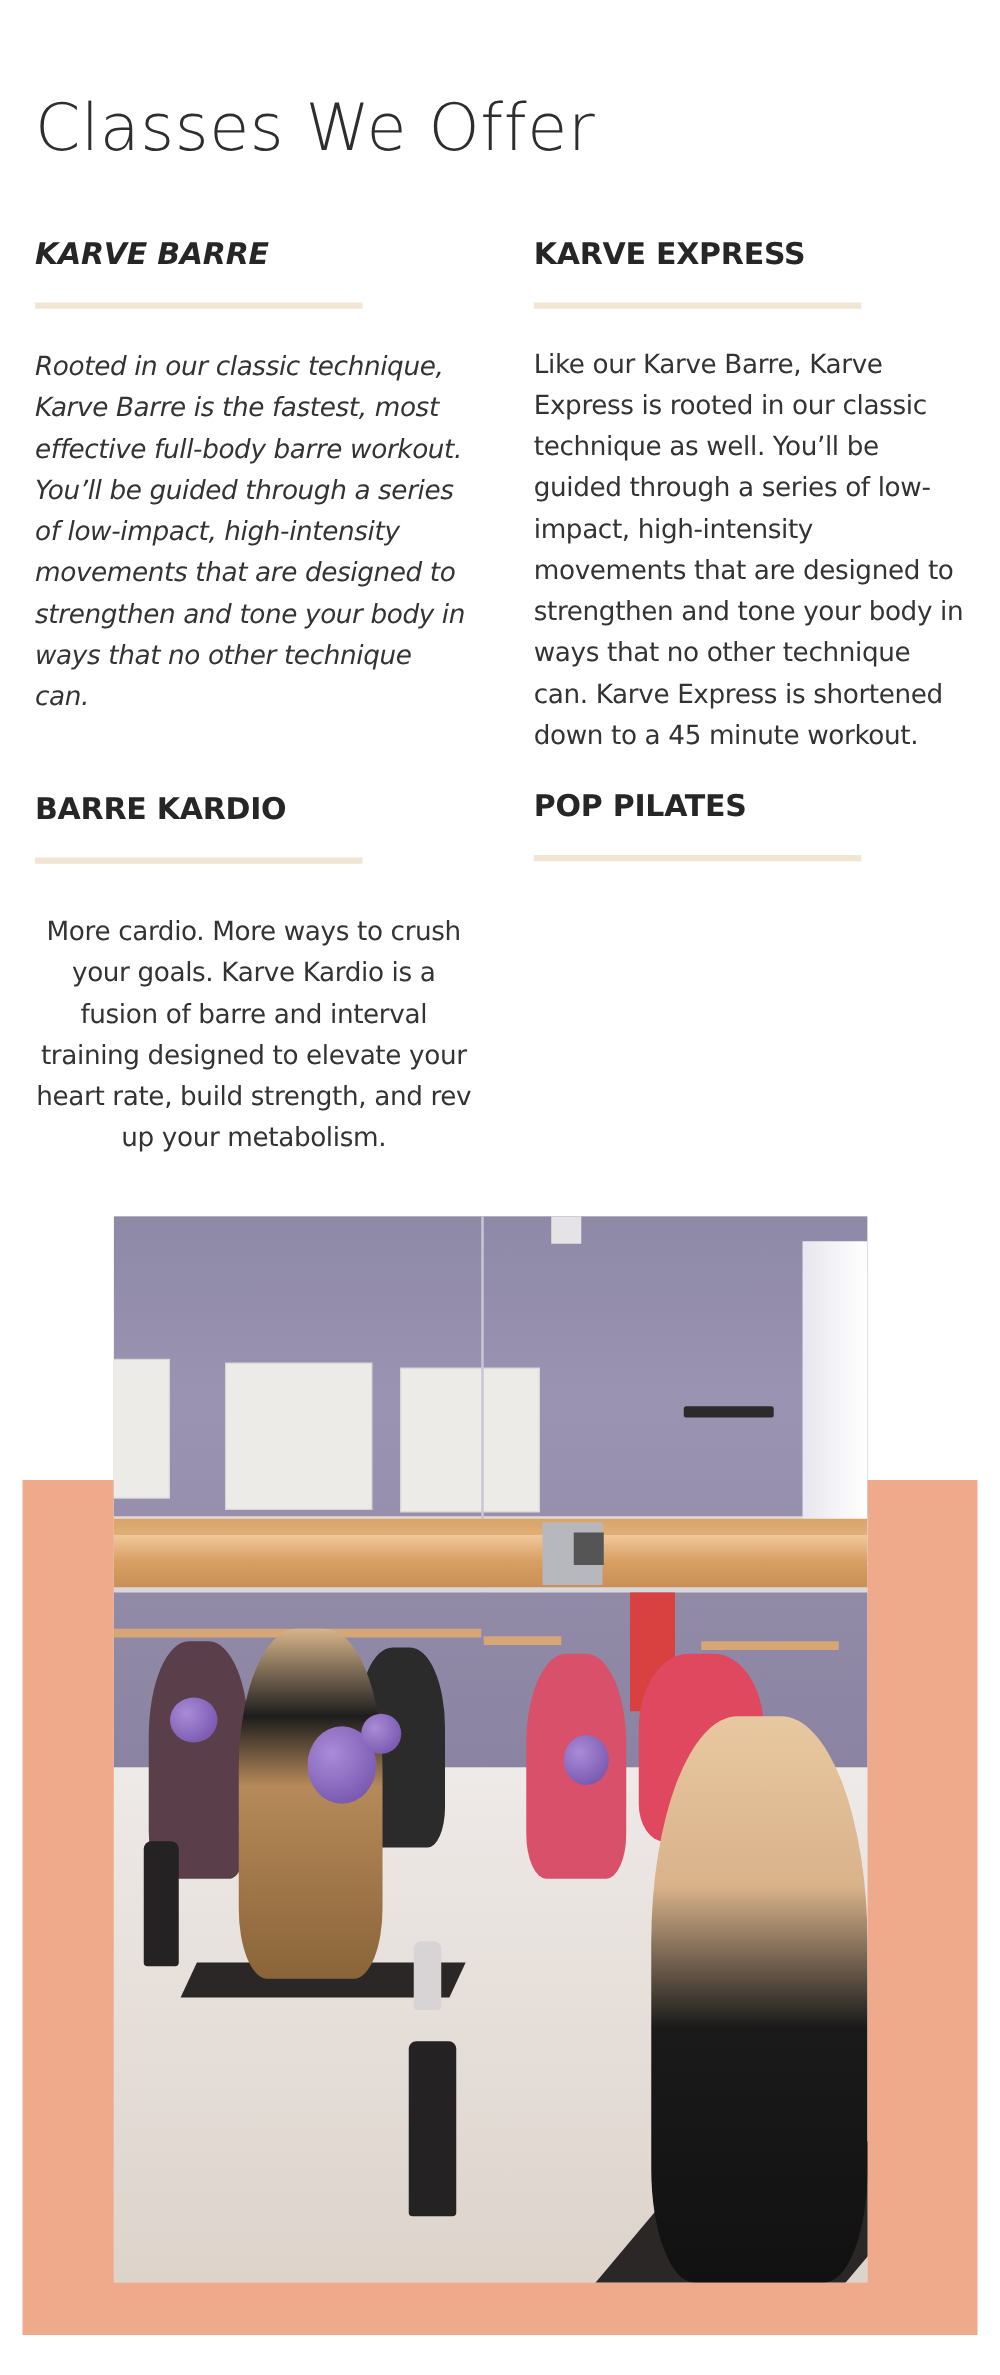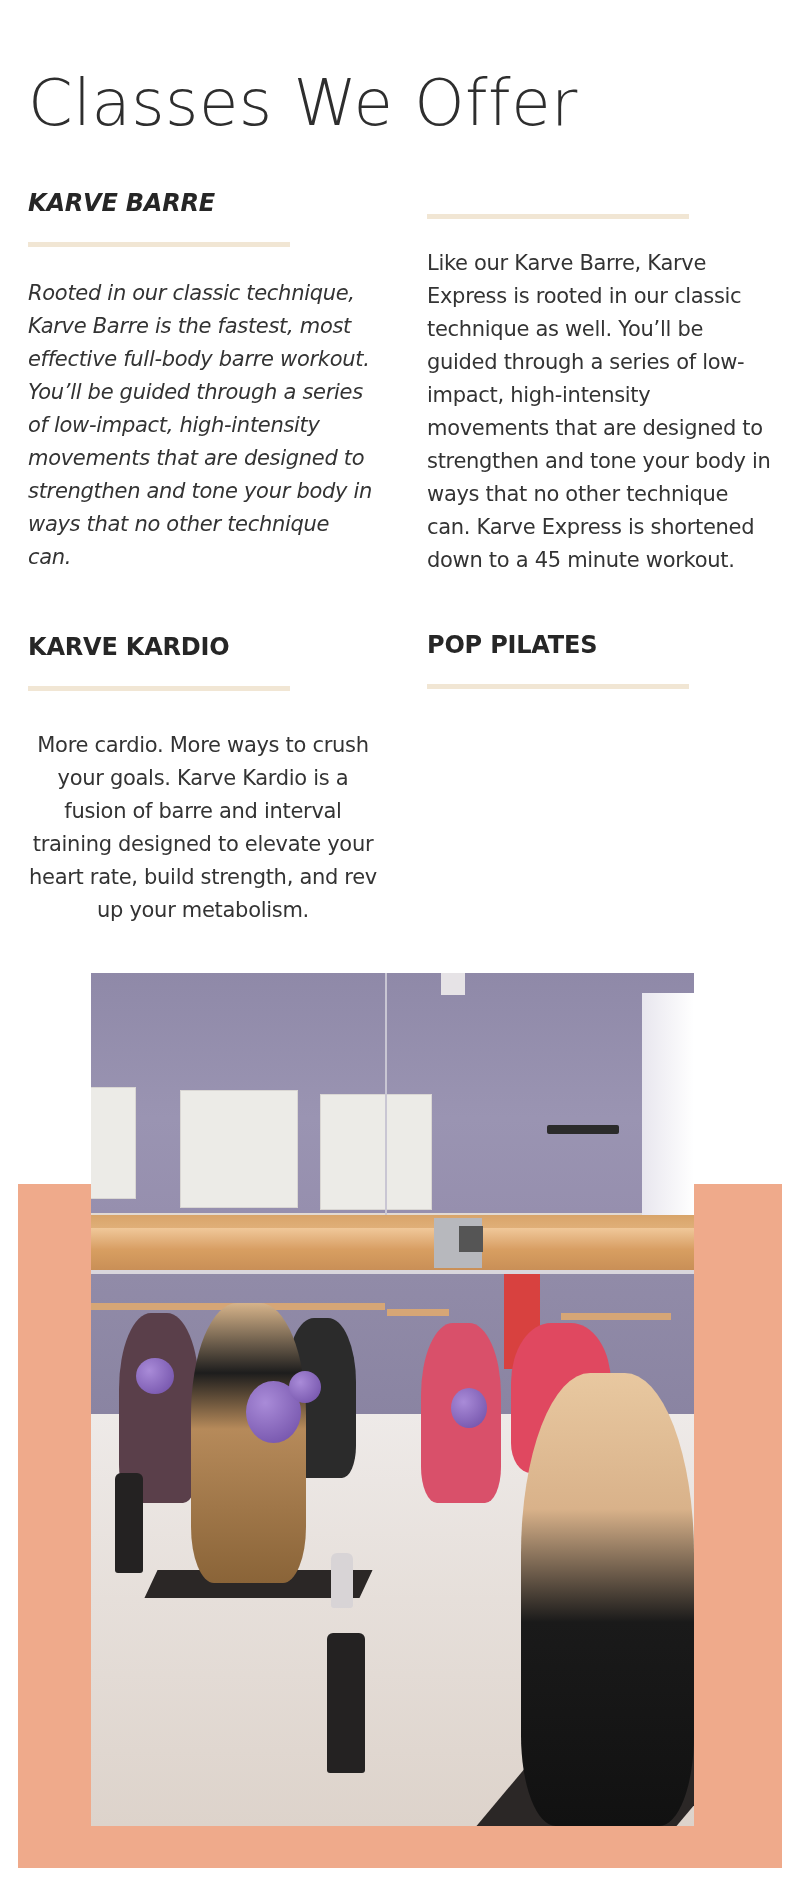--- a/index.html
+++ b/index.html
@@ -1,18 +1,18 @@
 <!DOCTYPE html>
 <html><head>
 <meta charset="utf-8">
 <style>
   html, body { margin: 0; padding: 0; background: #ffffff; }
   body { width: 800px; height: 1900px; position: relative; overflow: hidden;
          font-family: "Liberation Sans", "DejaVu Sans", sans-serif; color: #2f2f2f; }
-  .title { position: absolute; left: 28px; top: 58px; font-size: 64px; font-weight: 400;
+  .title { position: absolute; left: 28px; top: 58px; font-size: 52px; font-weight: 400;
            line-height: 90px; letter-spacing: 0.5px; color: #2e2e2e; margin: 0; white-space: nowrap;
            font-family: "DejaVu Sans", sans-serif; font-weight: 300; text-align: center; }
   .col { position: absolute; width: 350px; }
   .col h2 { margin: 0; font-size: 24px; font-weight: 700; line-height: 28px; color: #262626;
             letter-spacing: -0.2px; font-family: "DejaVu Sans", sans-serif; }
   .col .divider { height: 5px; width: 262px; background: #F1E6D4; margin-top: 25px; }
   .col p { margin: 0; font-size: 21px; line-height: 33px; color: #333333; font-weight: 400;
            font-family: "DejaVu Sans", sans-serif; letter-spacing: -0.3px; }
   #c1 { left: 28px; top: 189px; font-style: italic; }
   #c1 p { margin-top: 30px; }
@@ -57,26 +57,27 @@
 
 <h1 class="title">Classes We Offer</h1>
 
 <section class="col" id="c1">
   <h2>KARVE BARRE</h2>
   <div class="divider"></div>
   <p>Rooted in our classic technique, Karve Barre is the fastest, most effective full-body barre workout. You’ll be guided through a series of low-impact, high-intensity movements that are designed to strengthen and tone your body in ways that no other technique can.</p>
 </section>
 
 <section class="col" id="c2">
+  <h2>KARVE EXPRESS</h2>
   <div class="divider"></div>
   <p>Like our Karve Barre, Karve Express is rooted in our classic technique as well. You’ll be guided through a series of low-impact, high-intensity movements that are designed to strengthen and tone your body in ways that no other technique can. Karve Express is shortened down to a 45 minute workout.</p>
 </section>
 
 <section class="col" id="c3">
-  <h2>KARVE KARDIO</h2>
+  <h2>BARRE KARDIO</h2>
   <div class="divider"></div>
   <p>More cardio. More ways to crush your goals. Karve Kardio is a fusion of barre and interval training designed to elevate your heart rate, build strength, and rev up your metabolism.</p>
 </section>
 
 <section class="col" id="c4">
   <h2>POP PILATES</h2>
   <div class="divider"></div>
 </section>
 
 <div class="coral"></div>

